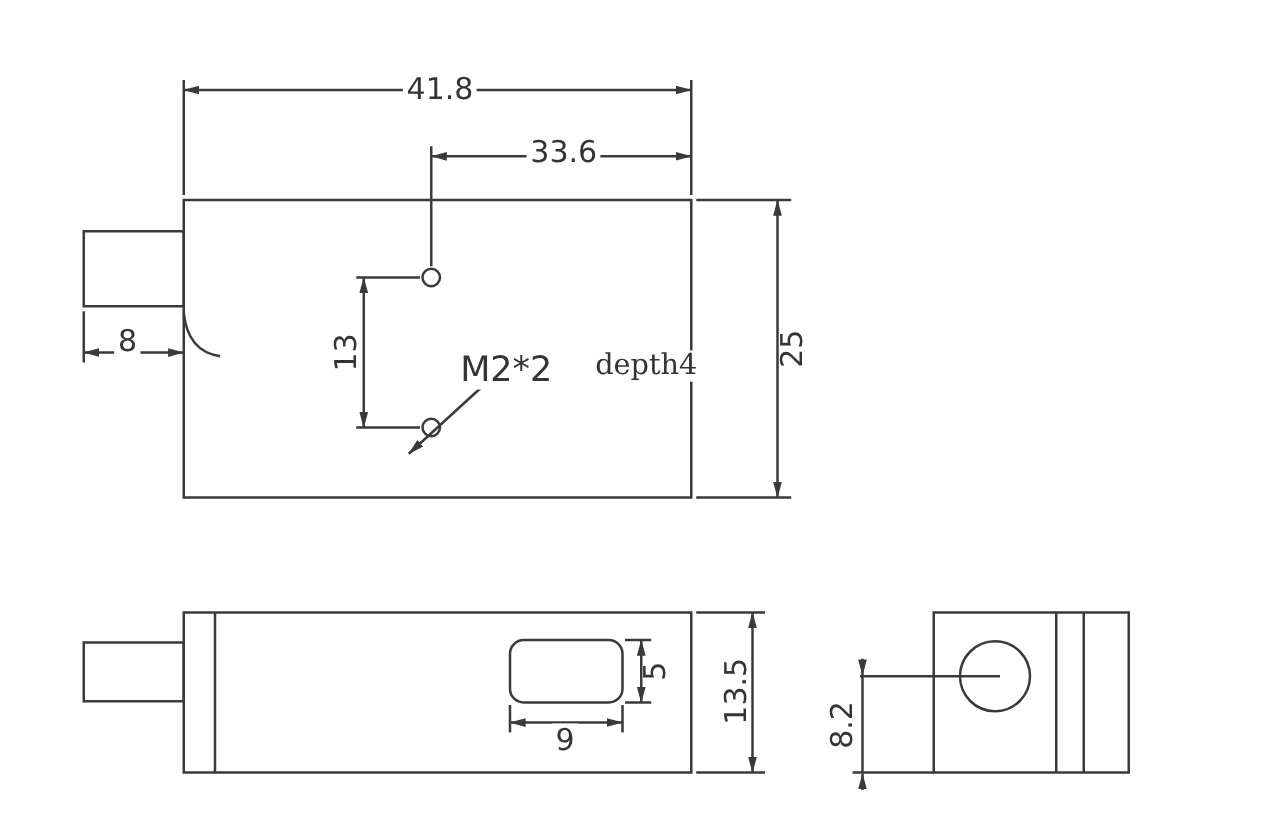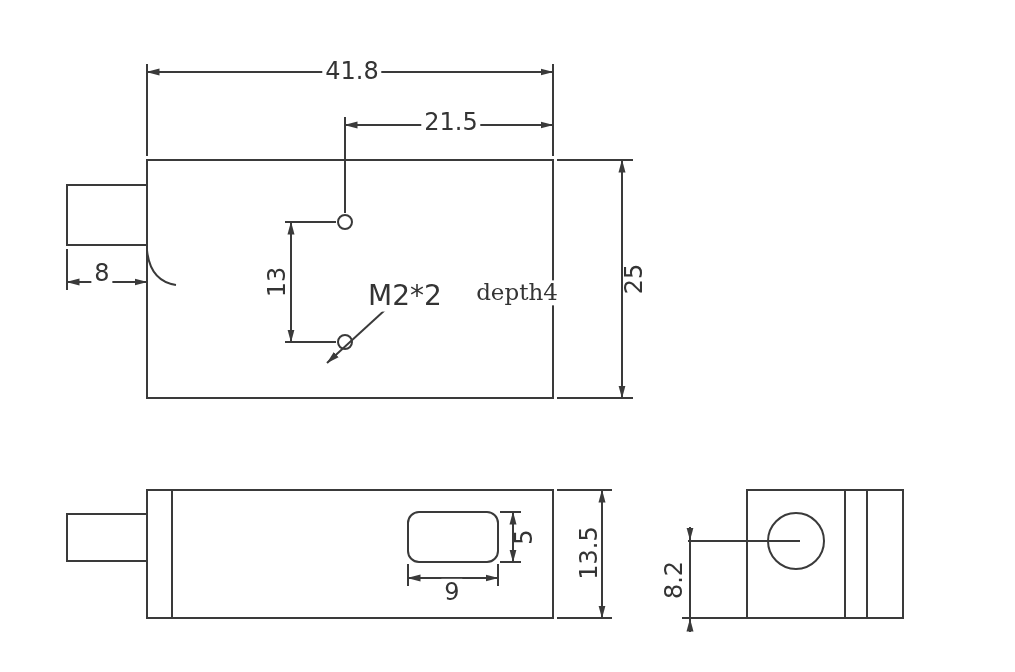--- a/index.html
+++ b/index.html
@@ -94,21 +94,21 @@
       <line class="geo" x1="682" y1="618" x2="747" y2="618"></line>
 
       <line class="geo" x1="690" y1="541" x2="690" y2="618"></line>
       <line class="geo" x1="690" y1="527" x2="690" y2="540" marker-end="url(#arr)"></line>
       <line class="geo" x1="690" y1="632" x2="690" y2="619" marker-end="url(#arr)"></line>
     </g>
   </svg>
 
   <span class="lbl bg" style="left:352px; top:71px;">41.8</span>
 
-  <span class="lbl bg" style="left:451px; top:122px;">21.5</span>
+  <span class="lbl bg" style="left:451px; top:122px;">33.6</span>
 
   <span class="lbl rot" style="left:634px; top:279px;">25</span>
 
   <span class="lbl bg" style="left:102px; top:273px;">8</span>
 
   <span class="lbl rot" style="left:277px; top:282px;">13</span>
 
   <span class="lbl bg callout" style="left:405px; top:296px;text-align:center;">M2*2</span>
 
   <span class="lbl bg small-serif" style="left:517px; top:293px;">depth4</span>

